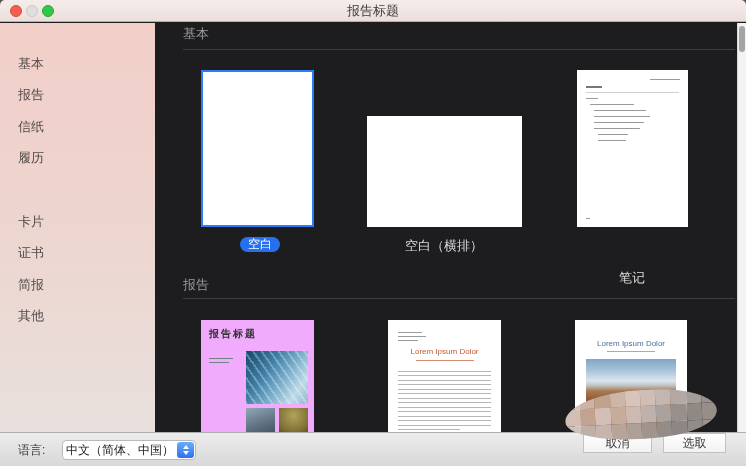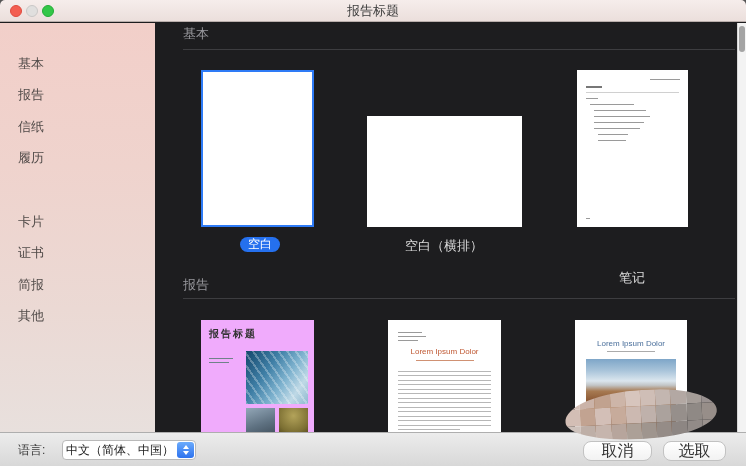--- a/index.html
+++ b/index.html
@@ -116,22 +116,22 @@
   .stepper {
     position:absolute; right:1px; top:1px; width:17px; height:16px; border-radius:3px;
     background:linear-gradient(#6babfc,#2d72ee);
   }
   .chev { width:0; height:0; margin:0 auto; }
   .chev-up { border-left:3px solid transparent; border-right:3px solid transparent;
              border-bottom:4px solid #fff; margin-top:3px; }
   .chev-down { border-left:3px solid transparent; border-right:3px solid transparent;
                border-top:4px solid #fff; margin-top:2px; }
   .btn {
-    position:absolute; top:8px; height:20px; border:1px solid #c2c2c2; border-radius:8px;
-    background:linear-gradient(#ffffff,#f2f2f2); font-size:16px; color:#333;
+    position:absolute; top:0; height:20px; border:1px solid #c2c2c2; border-radius:0;
+    background:linear-gradient(#ffffff,#f2f2f2); font-size:12px; color:#333;
     text-align:center; line-height:18px; cursor:default;
   }
   .btn-cancel { left:583px; width:69px; }
   .btn-choose { left:663px; width:63px; }
 
   
   .censor-blur {
     position:absolute; left:565px; top:390px; width:152px; height:49px;
     border-radius:55% 45% 50% 50% / 62% 52% 55% 45%;
     overflow:hidden; transform:rotate(-3deg); z-index:30;

